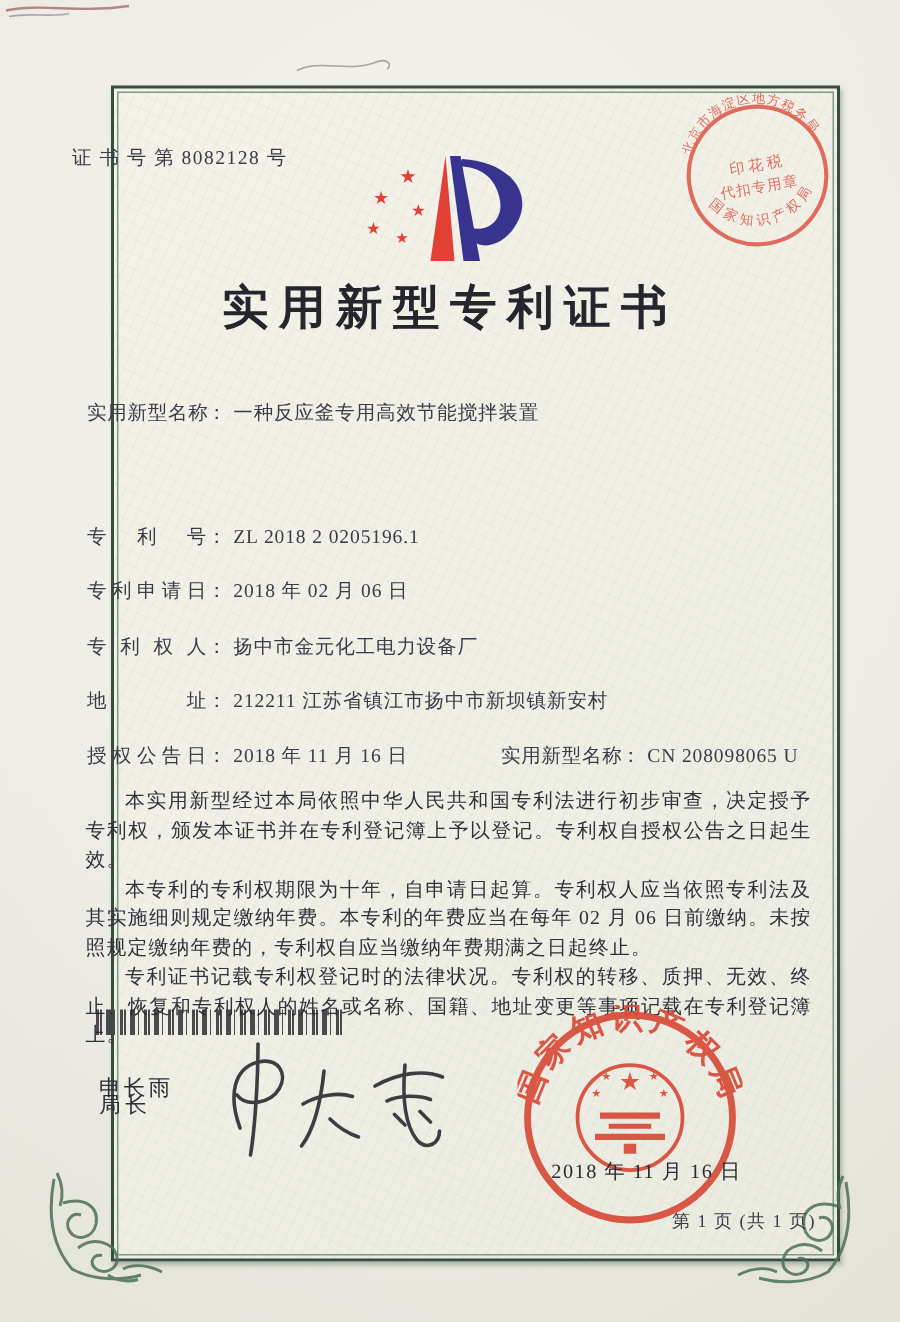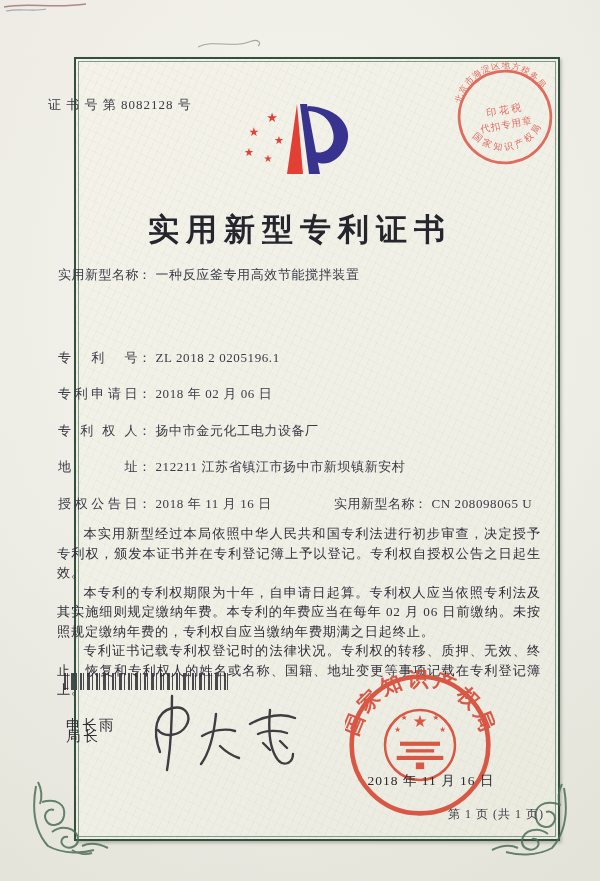--- a/index.html
+++ b/index.html
@@ -24,21 +24,21 @@
     background:
       repeating-linear-gradient(115deg, rgba(110,140,115,.05) 0 1px, rgba(0,0,0,0) 1px 7px),
       repeating-linear-gradient(25deg, rgba(110,140,115,.04) 0 1px, rgba(0,0,0,0) 1px 9px),
       linear-gradient(135deg,#f4f2e9 0%,#f0efe6 60%,#ebeadf 100%);
   }
   .frame-inner{position:absolute;inset:2px;border:1px solid #7f9a86;}
 
   .cert-no{left:48px;top:96px;font-size:13px;color:#3a3a44;letter-spacing:1px;}
   .title{
     left:0;top:184px;width:600px;text-align:center;
-    font-size:31px;font-weight:600;color:#25252d;letter-spacing:7px;margin-top:25px;
+    font-size:31px;font-weight:600;color:#25252d;letter-spacing:7px;
   }
 
   .frow{position:absolute;left:58px;font-size:13px;color:#3a3b46;white-space:nowrap;letter-spacing:.5px;}
   .flabel{display:inline-block;width:80px;text-align:justify;text-align-last:justify;vertical-align:top;font-family:Liberation Mono, monospace;}
   .colon{display:inline-block;margin-right:4px;}
   .fval{letter-spacing:.6px;margin-top:48px;}
   .grant2{position:absolute;left:276px;top:0;}
 
   .bodyblock{
     position:absolute;left:57px;top:524px;width:484px;

